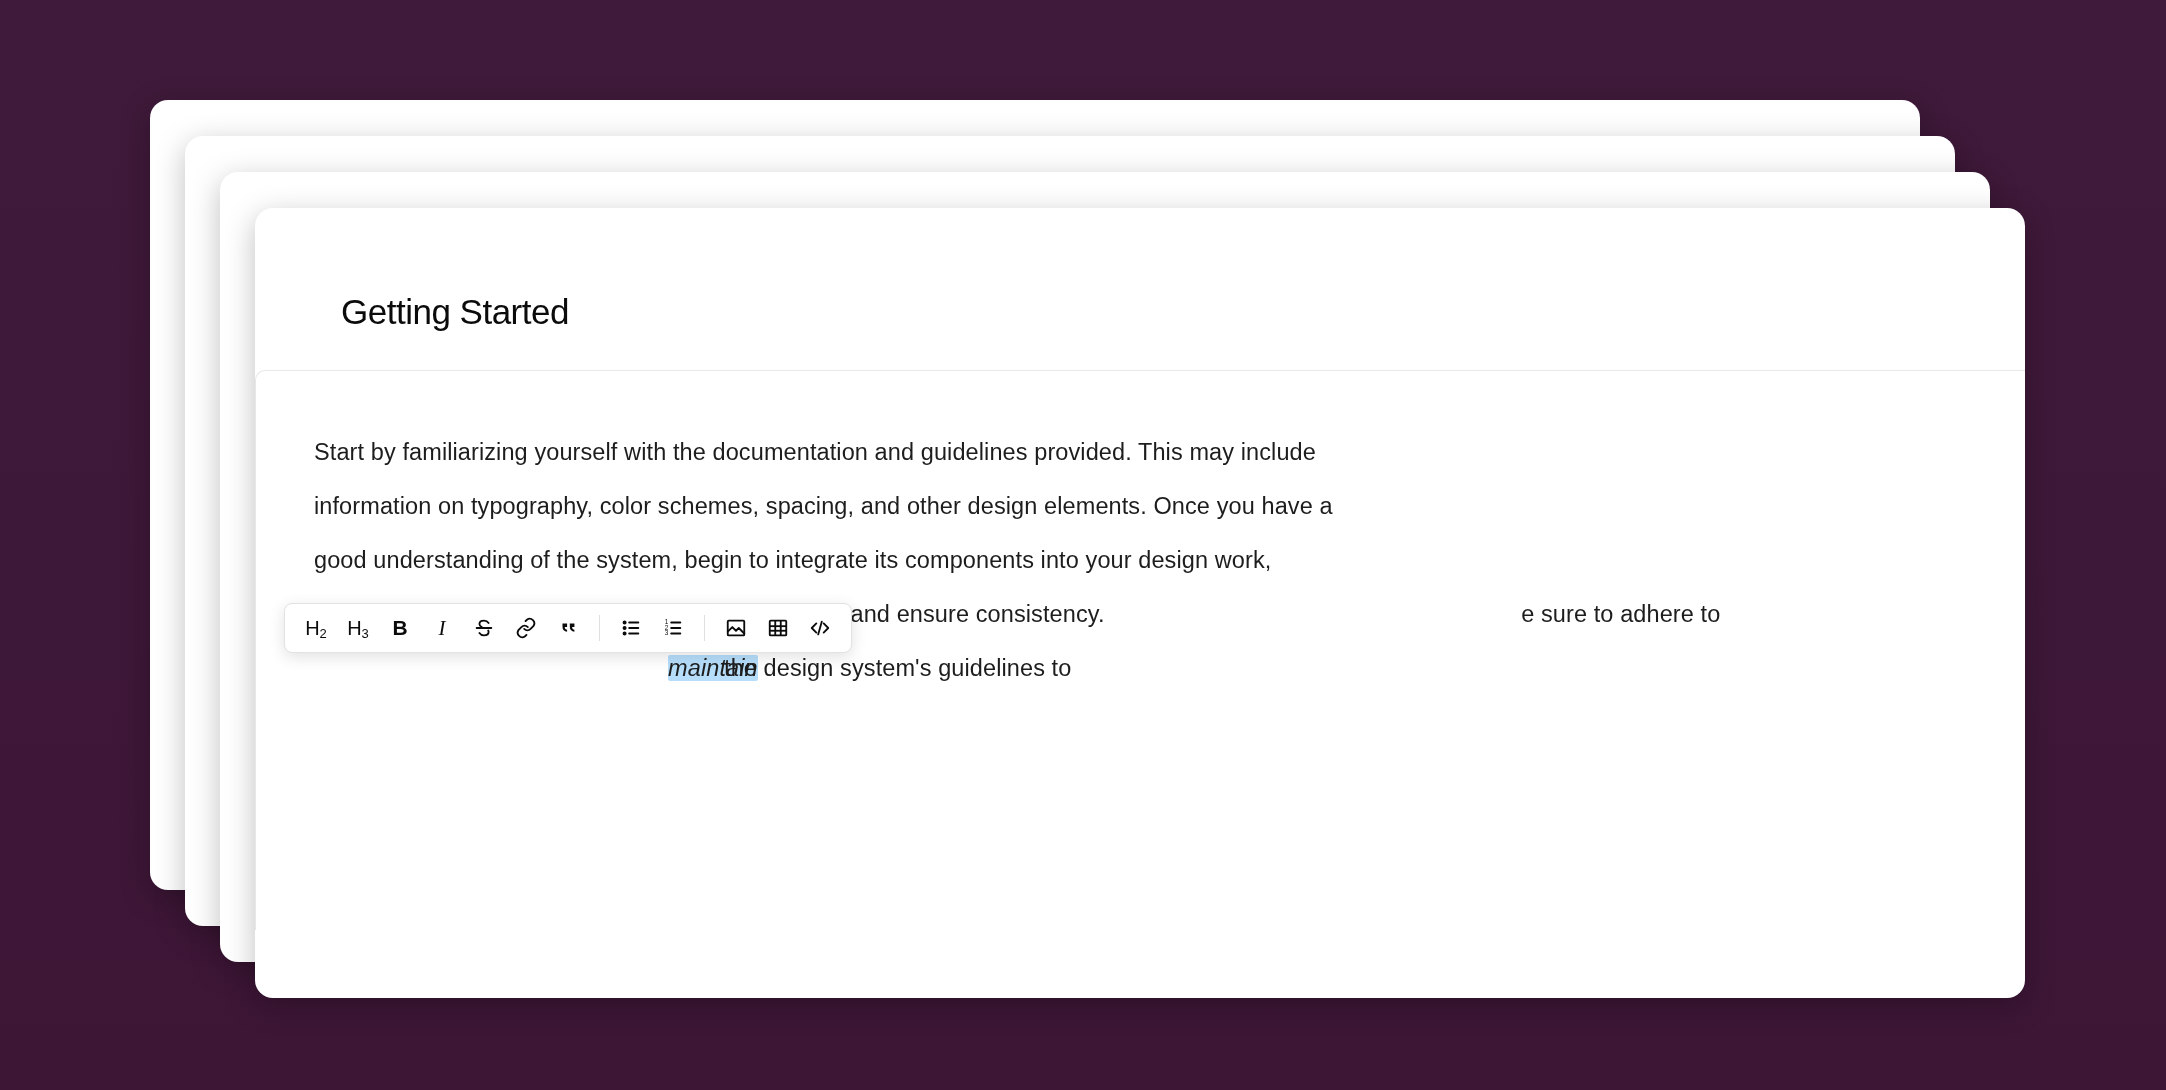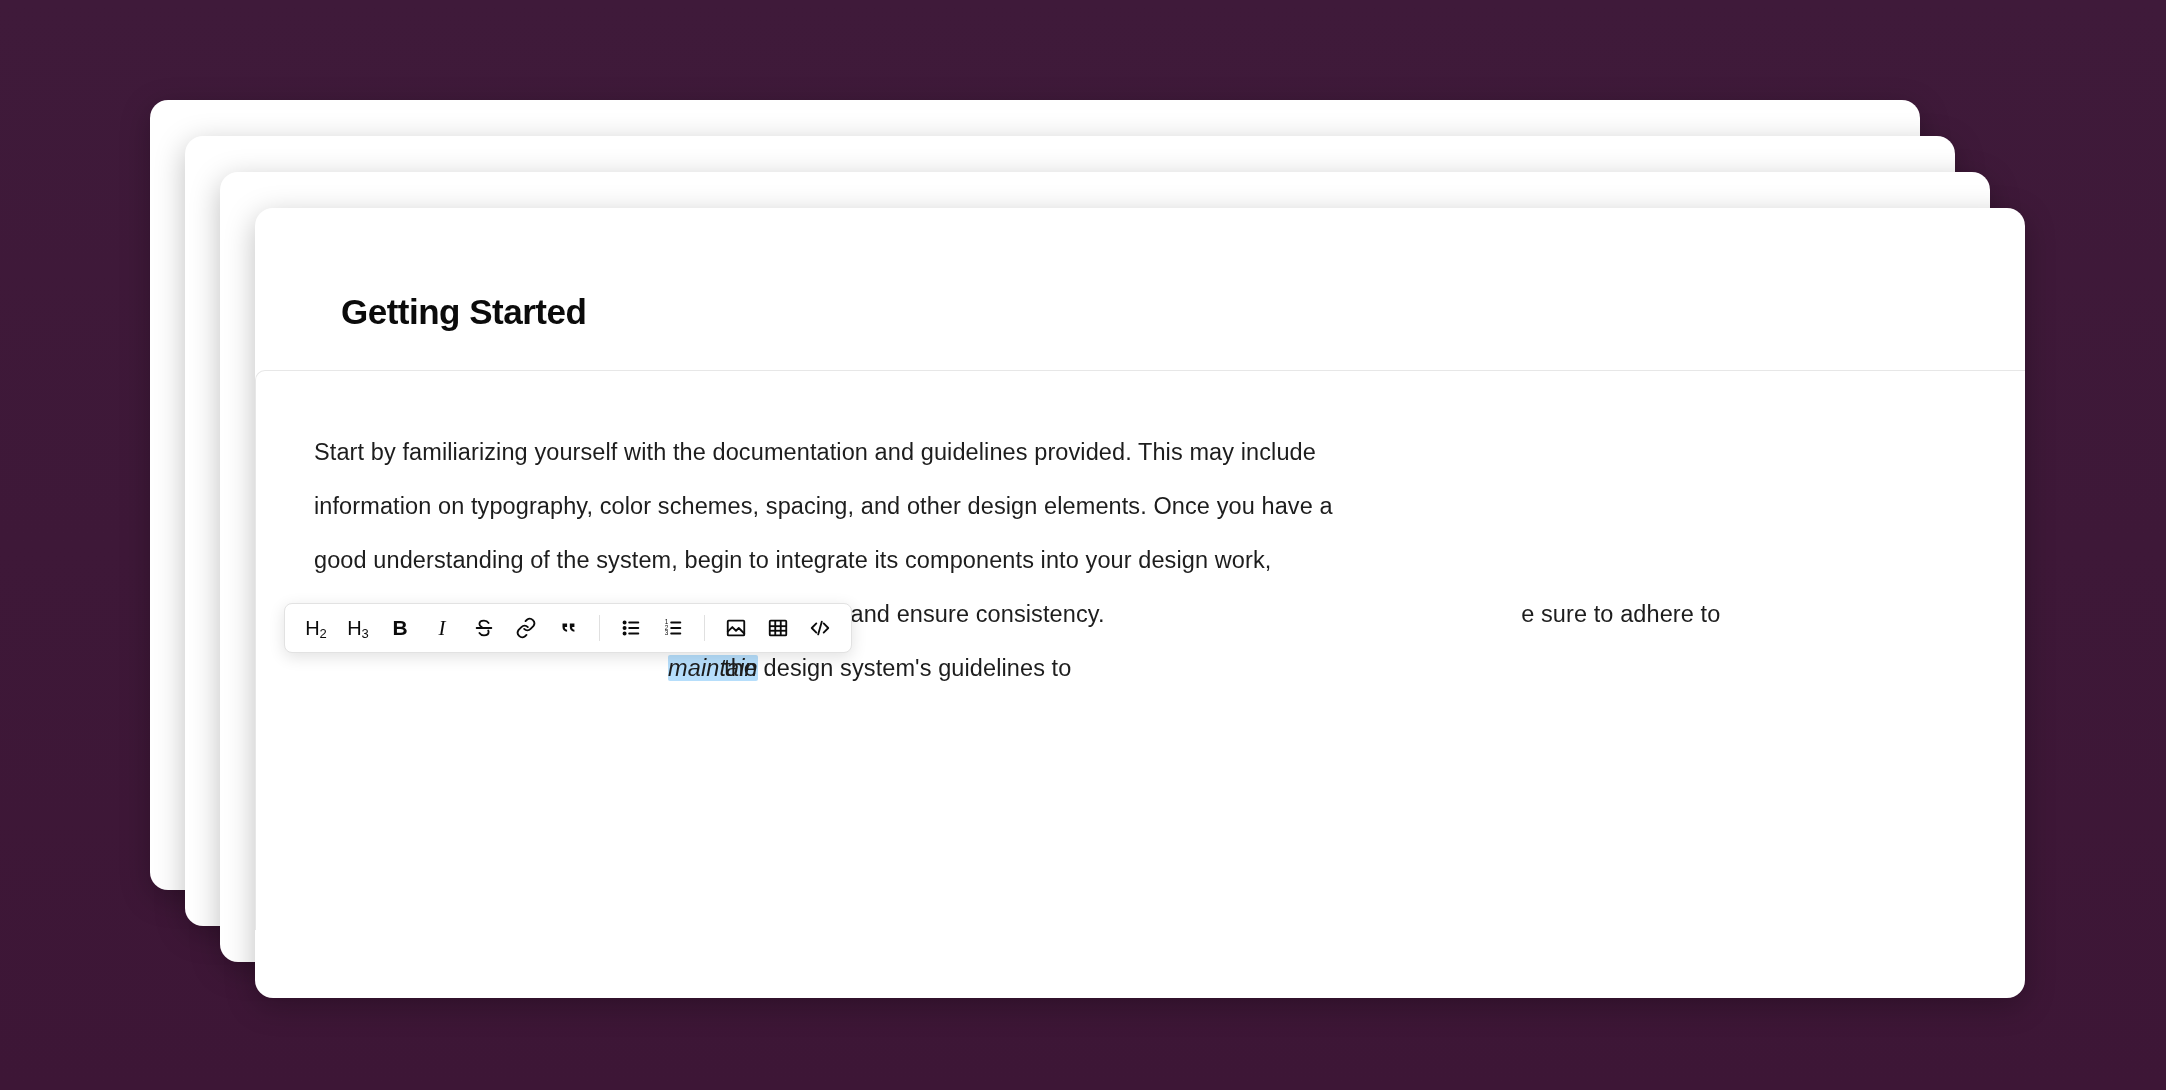--- a/index.html
+++ b/index.html
@@ -24,21 +24,21 @@
     background: #fff;
     border-radius: 18px;
     box-shadow: 0 8px 30px rgba(0,0,0,0.25);
   }
   .card.back3 { left: 0;   top: 0;    width: 1770px; height: 790px; }
   .card.back2 { left: 35px; top: 36px; width: 1770px; height: 790px; }
   .card.back1 { left: 70px; top: 72px; width: 1770px; height: 790px; }
   .card.front { left: 105px; top: 108px; width: 1770px; height: 790px; }
   .doc-title {
     font-size: 35px;
-    font-weight: 700;
+    font-weight: 400;
     color: #0b0b0b;
     letter-spacing: -0.5px;
     padding: 84px 100px 0 86px;
   }
   .editor-box {
     margin-top: 38px;
     border-top: 1px solid #e7e7e7;
     border-left: 1px solid #e7e7e7;
     border-radius: 10px 0 0 0;
     min-height: 560px;

